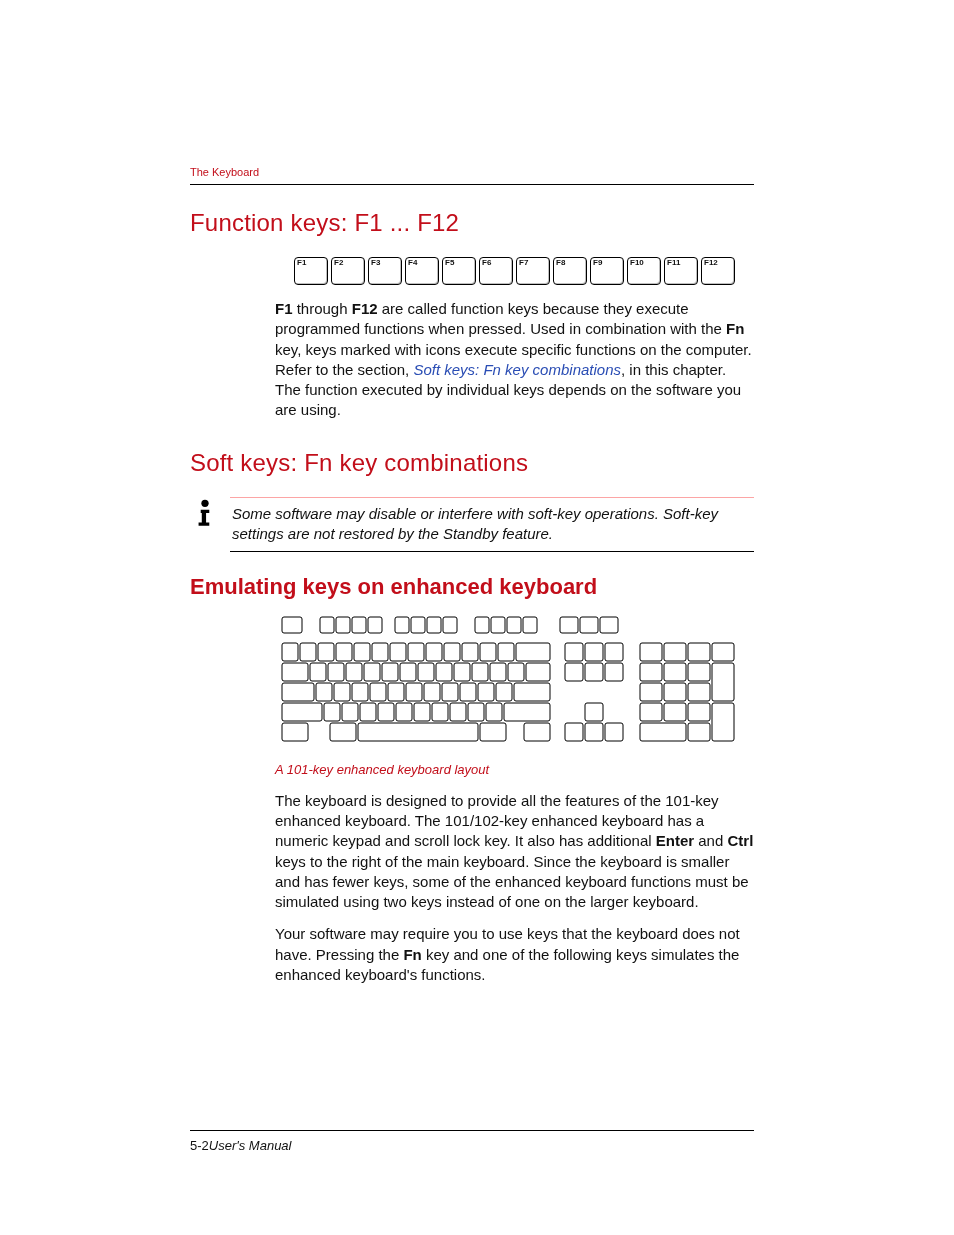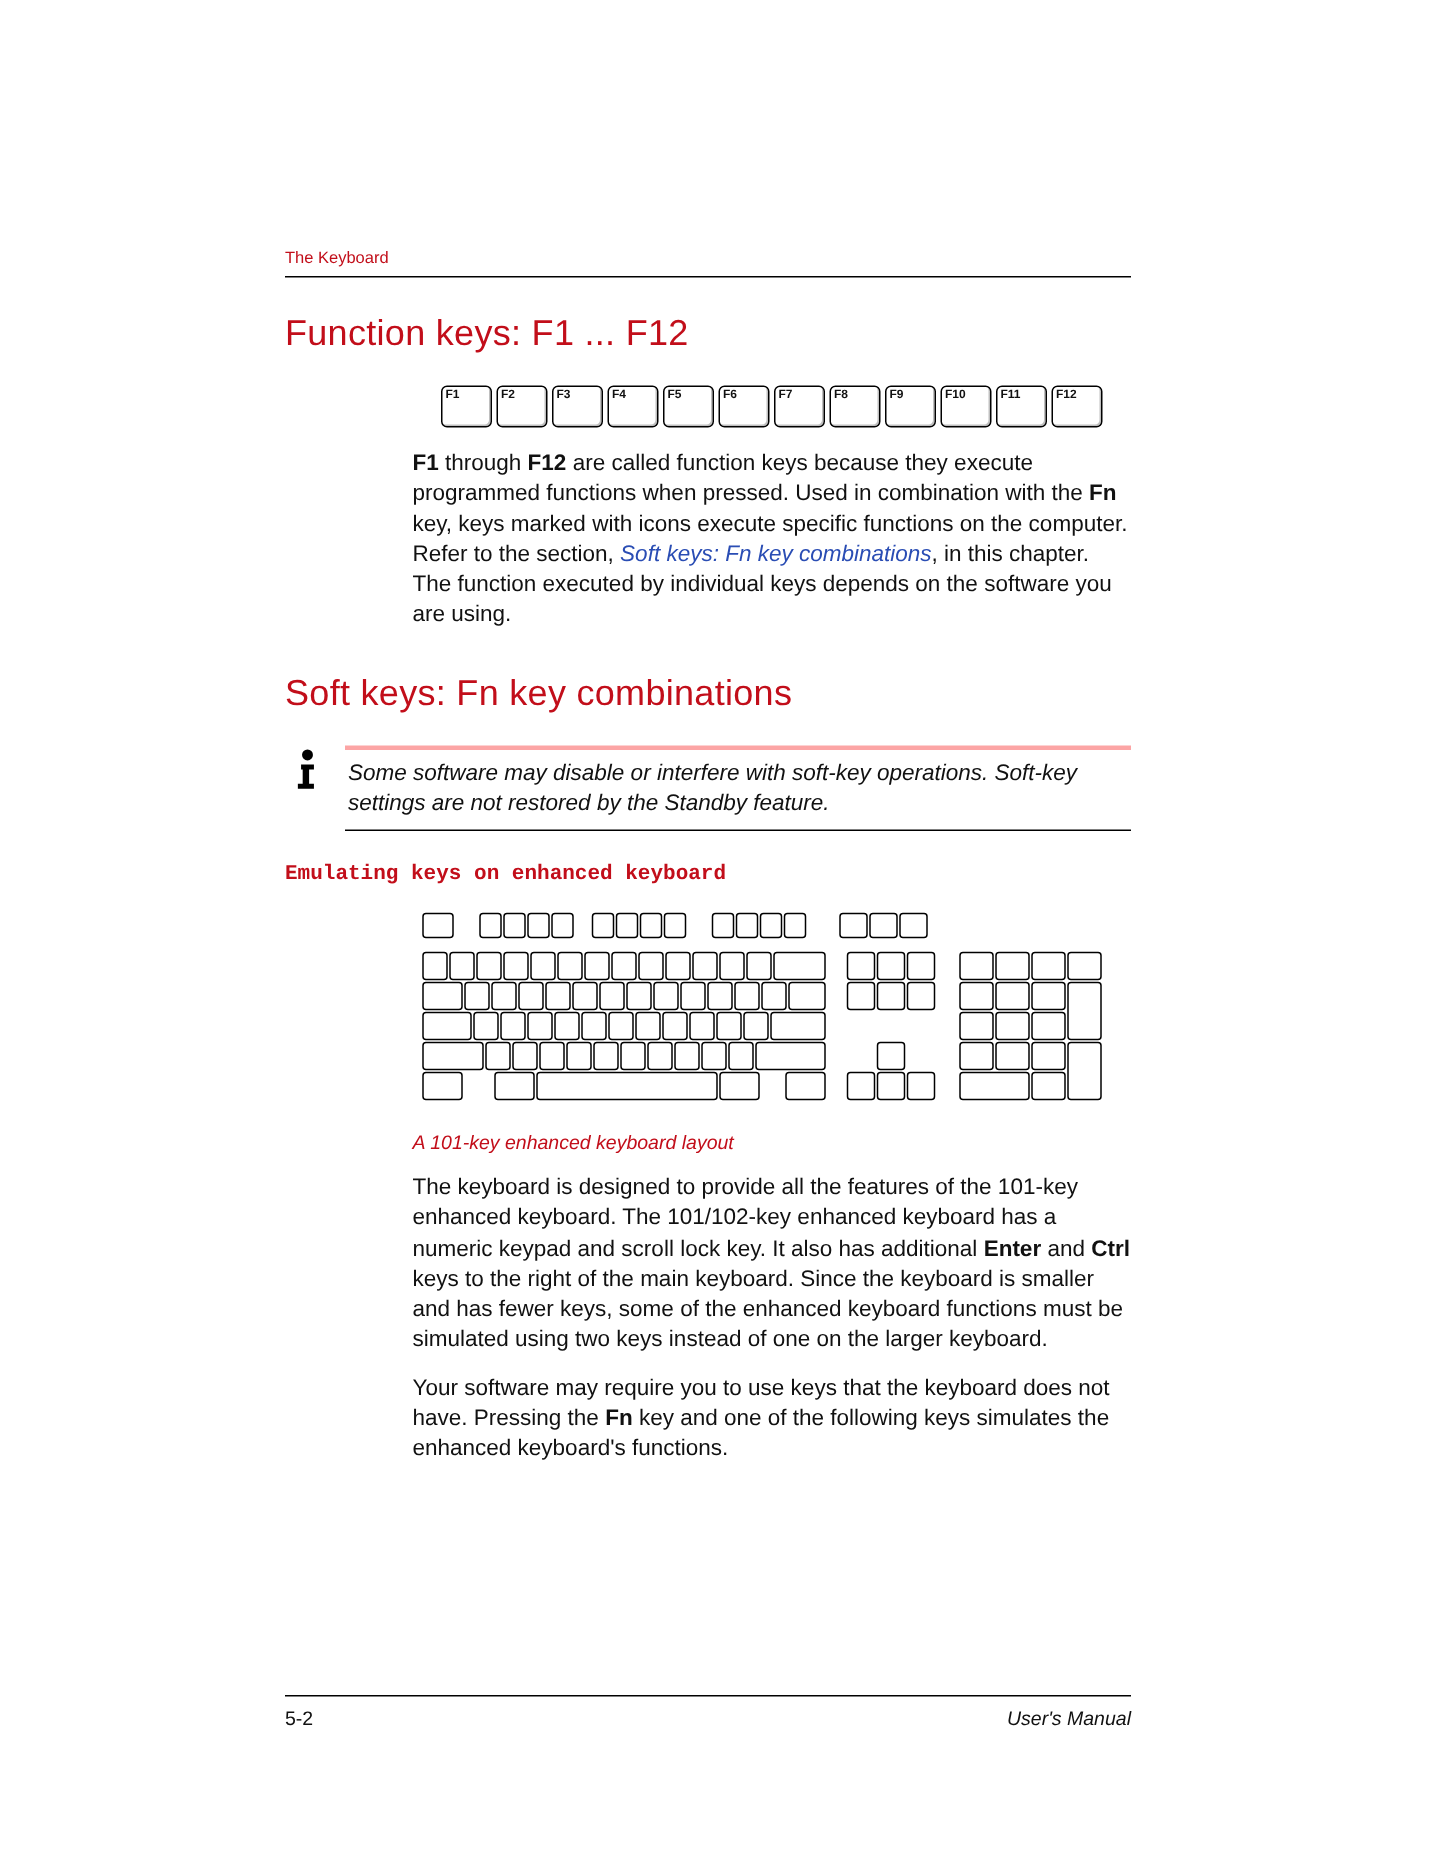--- a/index.html
+++ b/index.html
@@ -39,23 +39,22 @@
     color:var(--accent);
     font-weight:400;
     font-size:24px;
     margin:0 0 18px 0;
     letter-spacing:.2px;
     font-family:Arial,Helvetica,sans-serif;
   }
   h2.sub{
     color:var(--accent);
     font-weight:900;
-    font-size:14px;
+    font-size:22px;
     margin:20px 0 14px 0;
-    font-family:Liberation Mono, monospace;
   }
   .indent{
     margin-left:85px;
   }
   p{margin:0 0 12px 0;}
   .bold{font-weight:bold;}
   .link{color:var(--link);font-style:italic;}
   .fkey-row{
     display:flex;
     justify-content:center;
@@ -82,21 +81,21 @@
     align-items:flex-start;
     gap:10px;
     margin:10px 0 14px 0;
   }
   .info-icon{
     width:30px;height:34px;
     flex:0 0 30px;
     display:flex;align-items:center;justify-content:center;
   }
   .note-box{
-    border-top:3px solid #fca5a5;
+    border-top:1px solid #fca5a5;
     border-bottom:1px solid #000;
     padding:6px 2px;
     font-style:italic;
     flex:1;
   }
   .kbd-figure{
     display:flex;
     justify-content:center;
     margin:14px 0 6px 0;
   }
@@ -111,23 +110,22 @@
   .footer{
     position:absolute;
     left:190px;right:200px;
     bottom:80px;
   }
   .footer hr{
     border:none;border-top:1.5px solid var(--rule);
     margin:0 0 6px 0;
   }
   .footer-row{
-    display:flex;justify-content:space-between;
+    display:flex;
     font-size:13px;
-    gap:20px;
   }
   .footer-right{font-style:italic;}
 </style>
 </head>
 <body>
 
 <div class="page">
   <div class="running-head">The Keyboard</div>
   <hr class="top-rule">
 

